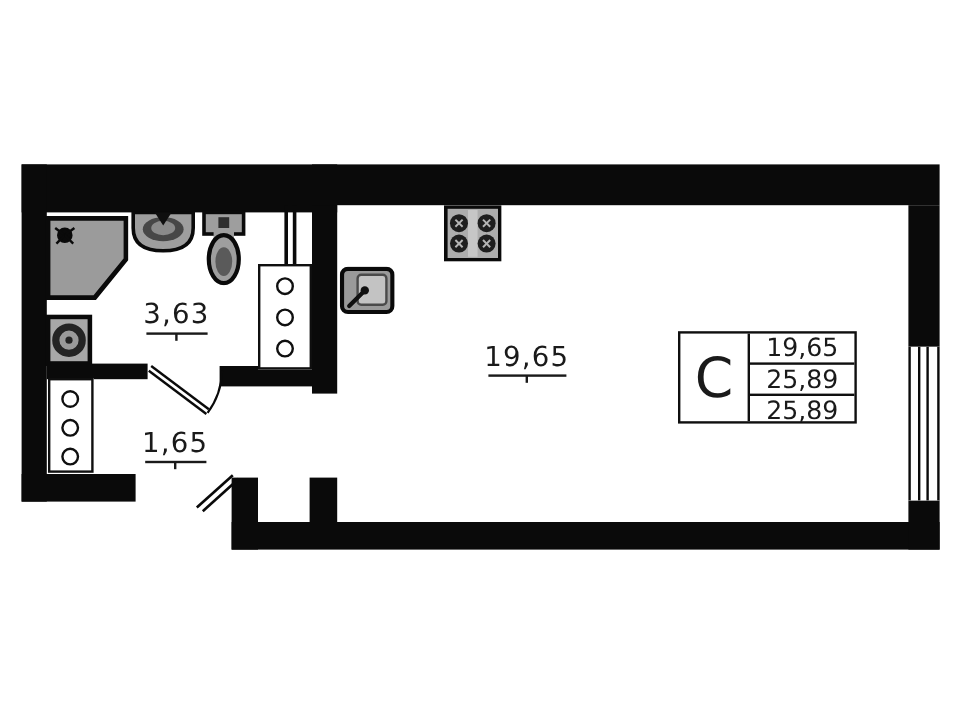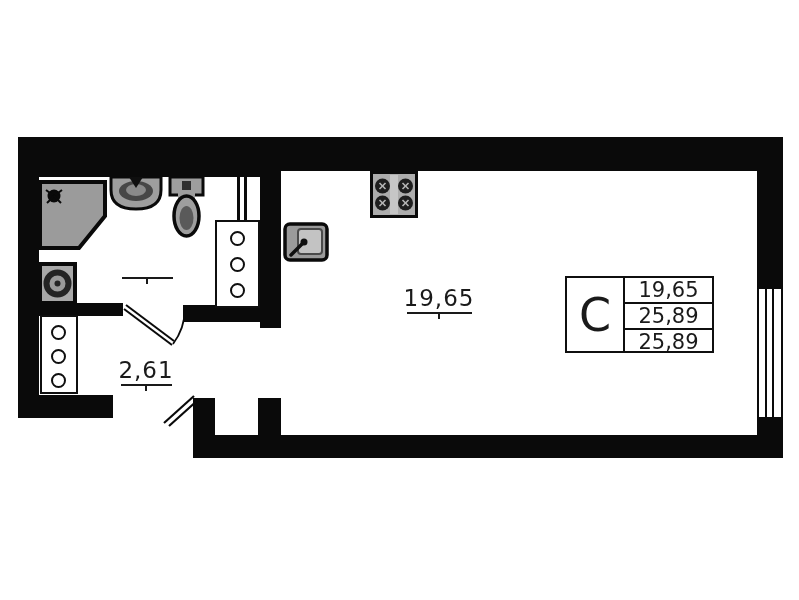--- a/index.html
+++ b/index.html
@@ -129,24 +129,25 @@
     <line x1="6" y1="8" x2="54" y2="44" stroke="#0a0a0a" stroke-width="2"></line>
     <line x1="8" y1="4" x2="56" y2="40" stroke="#0a0a0a" stroke-width="2"></line>
     <path d="M 55,43 A 60 60 0 0 0 67,8" fill="none" stroke="#0a0a0a" stroke-width="1.8"></path>
   </svg>
 
   <svg class="abs" style="left:158px;top:391px;" width="48" height="42" viewBox="0 0 48 42">
     <line x1="6" y1="32" x2="36" y2="5" stroke="#0a0a0a" stroke-width="2.2"></line>
     <line x1="11" y1="35" x2="41" y2="8" stroke="#0a0a0a" stroke-width="2.2"></line>
   </svg>
 
+  <div class="room-label" style="left:102px;top:250px;width:90px;">3,63</div>
   <div class="underline" style="left:122px;top:277px;width:51px;"></div>
   <div class="tick" style="left:146px;top:278px;"></div>
 
-  <div class="room-label" style="left:101px;top:358px;width:90px;">2,61</div>
+  <div class="room-label" style="left:101px;top:358px;width:90px;">1,65</div>
   <div class="underline" style="left:121px;top:384px;width:51px;"></div>
   <div class="tick" style="left:145px;top:385px;"></div>
 
   <div class="room-label" style="left:394px;top:286px;width:90px;">19,65</div>
   <div class="underline" style="left:407px;top:312px;width:65px;"></div>
   <div class="tick" style="left:438px;top:313px;"></div>
 
   <div class="legend">
     <div class="legend-type">C</div>
     <div class="legend-col">

